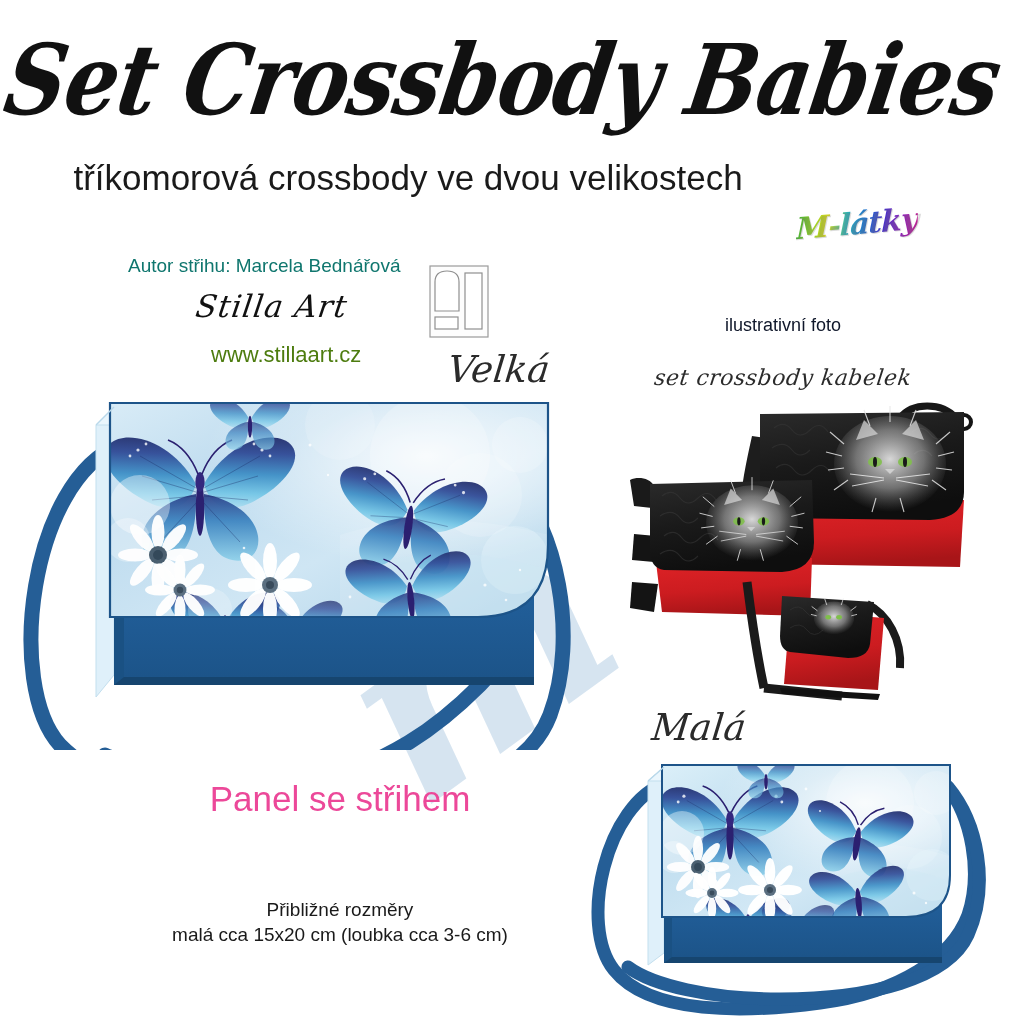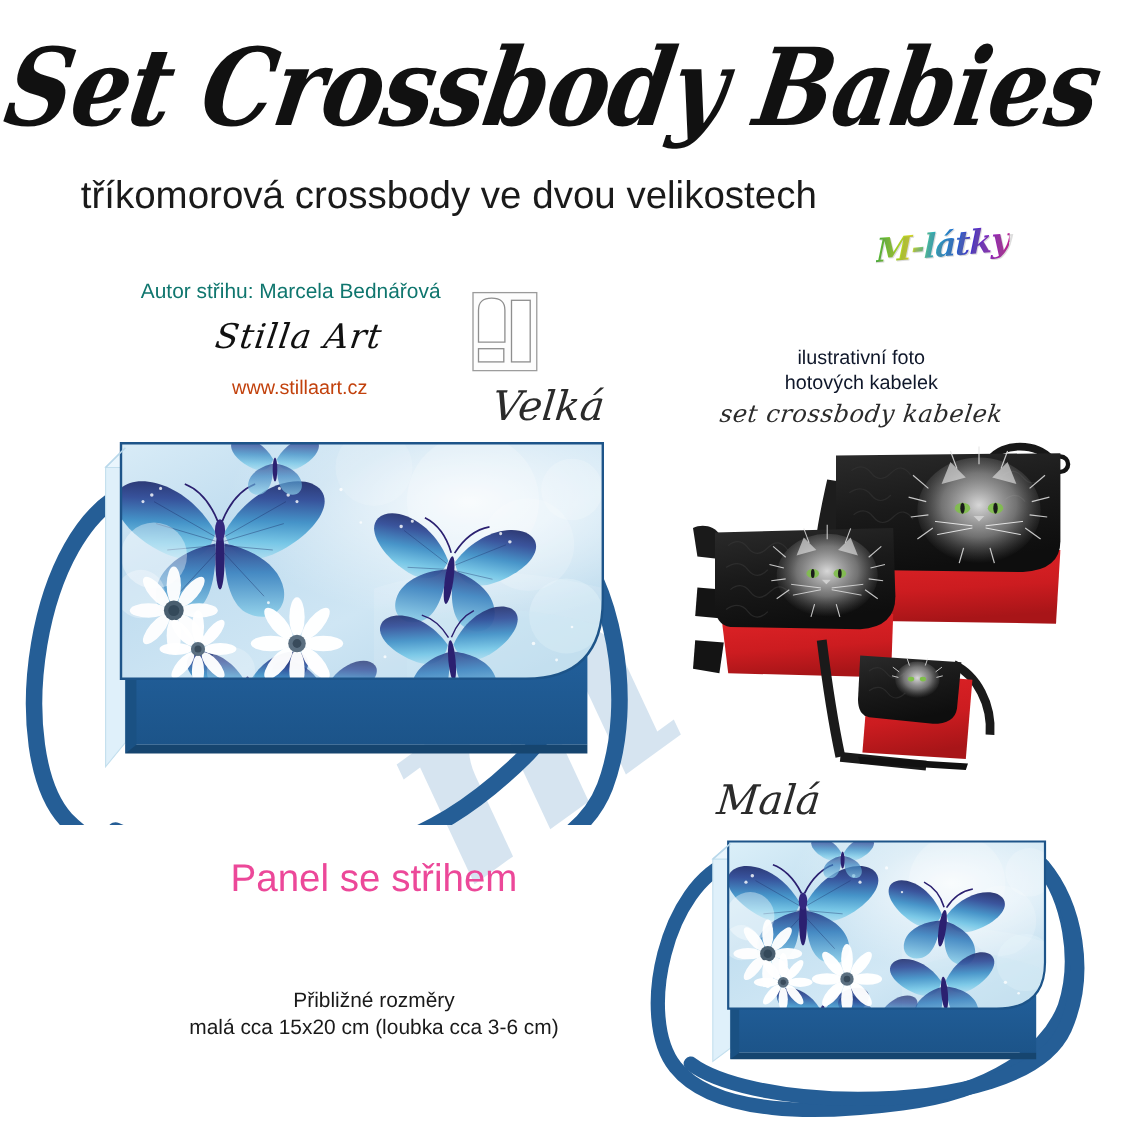--- a/index.html
+++ b/index.html
@@ -75,21 +75,21 @@
     font-style: italic;
     font-size: 31px;
     color: #111111;
     letter-spacing: 1px;
     transform: skewX(-8deg);
     white-space: nowrap;
   }
   .website {
     position: absolute;
     left: 211px; top: 342px;
-    font-size: 18px; color: #c2410c;
+    font-size: 22px; color: #4d7c0f;
     white-space: nowrap;
     text-align: right;
   }
 
   
   .pattern-diagram {
     position: absolute;
     left: 429px; top: 265px;
     width: 60px; height: 73px;
   }
@@ -197,21 +197,20 @@
       <rect x="6" y="52" width="23" height="12" fill="#ffffff" stroke="#8f8f8f" stroke-width="1.2"></rect>
       <rect x="36" y="8" width="17" height="56" fill="#ffffff" stroke="#8f8f8f" stroke-width="1.2"></rect>
     </svg>
   </div>
 
   <div class="label-velka">Velká</div>
   <div class="label-mala">Malá</div>
 
   <div class="photo-cap">
     <div>ilustrativní foto</div>
-    <div>hotových kabelek</div>
   </div>
   <div class="photo-cap-script">set crossbody kabelek</div>
 
   <div class="bag" id="bag-large" style="left:10px; top:385px;">
     <svg width="620" height="365" viewBox="0 0 620 365">
       <defs>
 
         <linearGradient id="skyL" x1="0" y1="0" x2="1" y2="1">
           <stop offset="0%" stop-color="#d9ecf7"></stop>
           <stop offset="30%" stop-color="#bfdcef"></stop>

